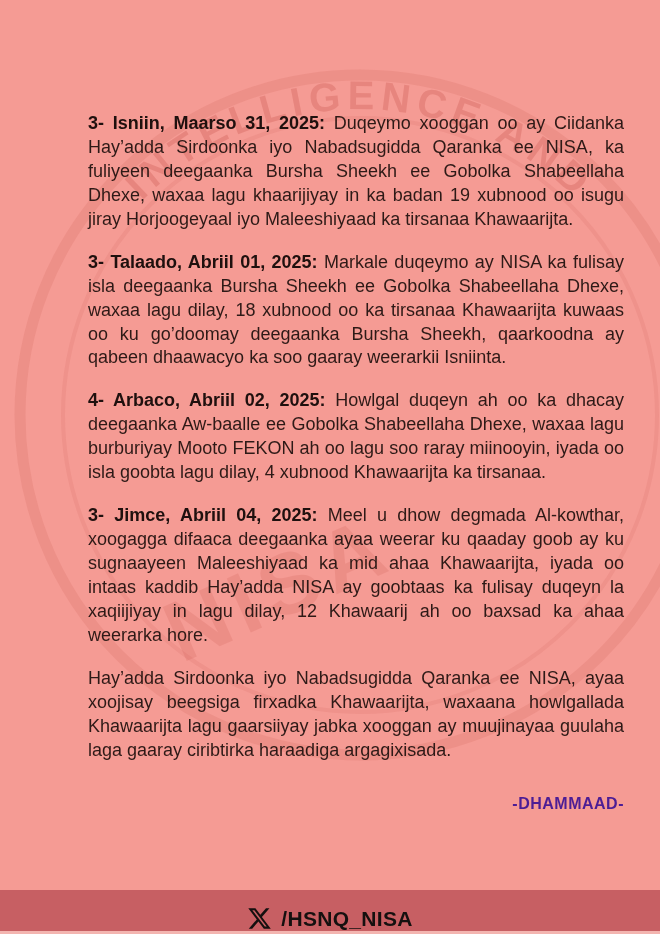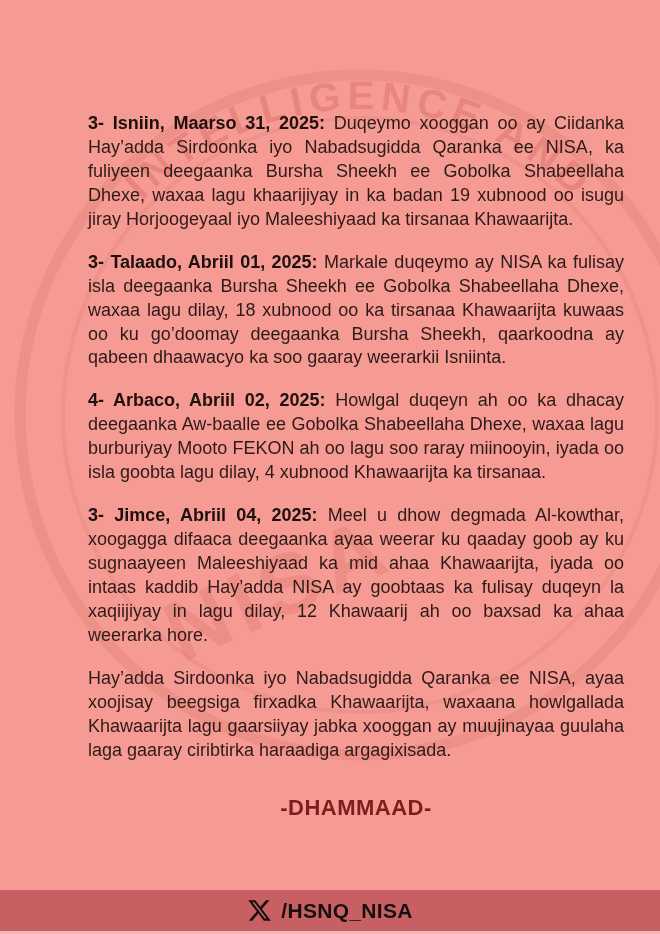--- a/index.html
+++ b/index.html
@@ -19,31 +19,31 @@
     position:absolute; left:62px; top:112px; width:536px;
     color:#2e1a17;
     font-size:18px;
     line-height:1.33;
     text-align:justify;
     margin-left:26px;
   }
   .content p { margin:0 0 19px 0; }
   .content p b { color:#1f100e; font-weight:700; }
   .end-marker {
-    text-align:center;
+    text-align:right;
     font-weight:700;
-    font-size:22px;
+    font-size:16px;
     letter-spacing:0.5px;
-    color:#7f1d1d;
+    color:#4c1d95;
     margin-top:30px;
   }
   .footer-bar {
     position:absolute; left:0; right:0; bottom:3px; height:41px;
     background:#c75f63;
-    display:flex; align-items:center; justify-content:center; gap:9px;
+    display:flex; align-items:flex-end; justify-content:center; gap:9px;
   }
   .footer-strip {
     position:absolute; left:0; right:0; bottom:0; height:3px;
     background:#f3b5b0;
   }
   .x-logo { width:25px; height:25px; display:block; }
   .handle {
     font-size:21px;
     font-weight:600;
     letter-spacing:0.3px;

